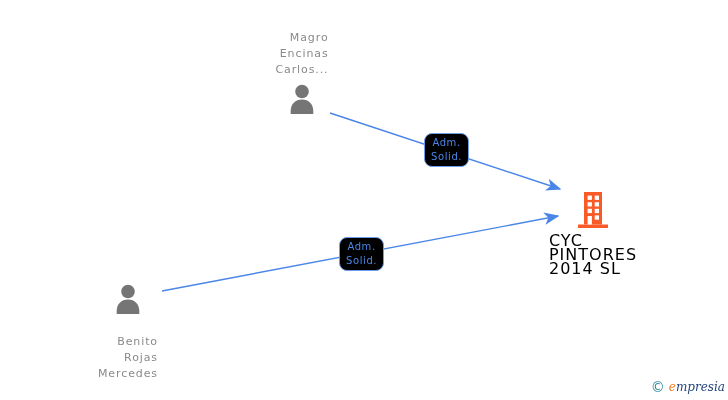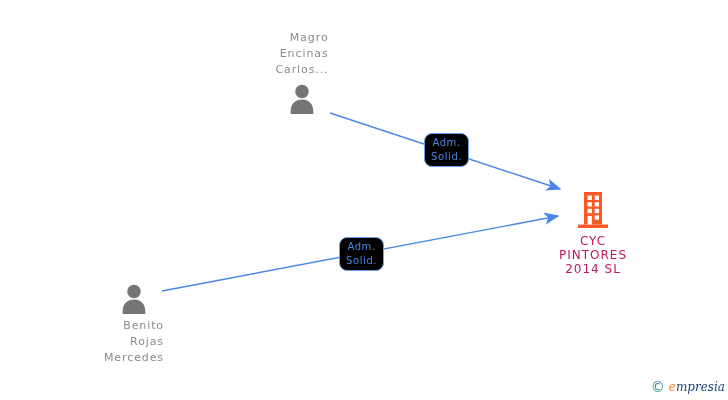--- a/index.html
+++ b/index.html
@@ -30,25 +30,24 @@
     color: #8a8a8a;
     font-size: 11px;
     line-height: 16px;
     letter-spacing: 0.9px;
     text-align: right;
     white-space: pre-line;
   }
   .person-glyph { margin-top: 6px; }
   .node-benito .person-glyph { margin-top: 0; margin-bottom: 4px; }
   .company-name {
-    color: #be185d;
-    font-size: 12px;
+    color: #000000;
+    font-size: 16px;
     line-height: 14px;
     letter-spacing: 1px;
-    text-align: center;
     white-space: pre-line;
     margin-top: 5px;
   }
   .edge-label {
     position: absolute;
     z-index: 3;
     background: #000000;
     border: 1.5px solid #6d9eeb;
     border-radius: 8px;
     color: #4a86e8;
@@ -100,21 +99,21 @@
   <div class="node node-magro" style="left:252px; top:30px; width:100px;">
     <div class="person-name">Magro
 Encinas
 Carlos...</div>
     <svg class="person-glyph" width="28" height="30" viewBox="0 0 28 30" xmlns="http://www.w3.org/2000/svg">
       <circle cx="14" cy="7.5" r="6.8" fill="#757575"></circle>
       <path d="M14,15.5 c-6.6,0 -11.3,4.8 -11.3,11.2 V30 h22.6 v-3.3 c0,-6.4 -4.7,-11.2 -11.3,-11.2 z" fill="#757575"></path>
     </svg>
   </div>
 
-  <div class="node node-benito" style="left:84px; top:284px; width:100px;">
+  <div class="node node-benito" style="left:78px; top:284px; width:100px;gap:16px;">
     <svg class="person-glyph" width="28" height="30" viewBox="0 0 28 30" xmlns="http://www.w3.org/2000/svg">
       <circle cx="14" cy="7.5" r="6.8" fill="#757575"></circle>
       <path d="M14,15.5 c-6.6,0 -11.3,4.8 -11.3,11.2 V30 h22.6 v-3.3 c0,-6.4 -4.7,-11.2 -11.3,-11.2 z" fill="#757575"></path>
     </svg>
     <div class="person-name">Benito
 Rojas
 Mercedes</div>
   </div>
 
   <div class="node node-company" style="left:543px; top:191px; width:100px;">

